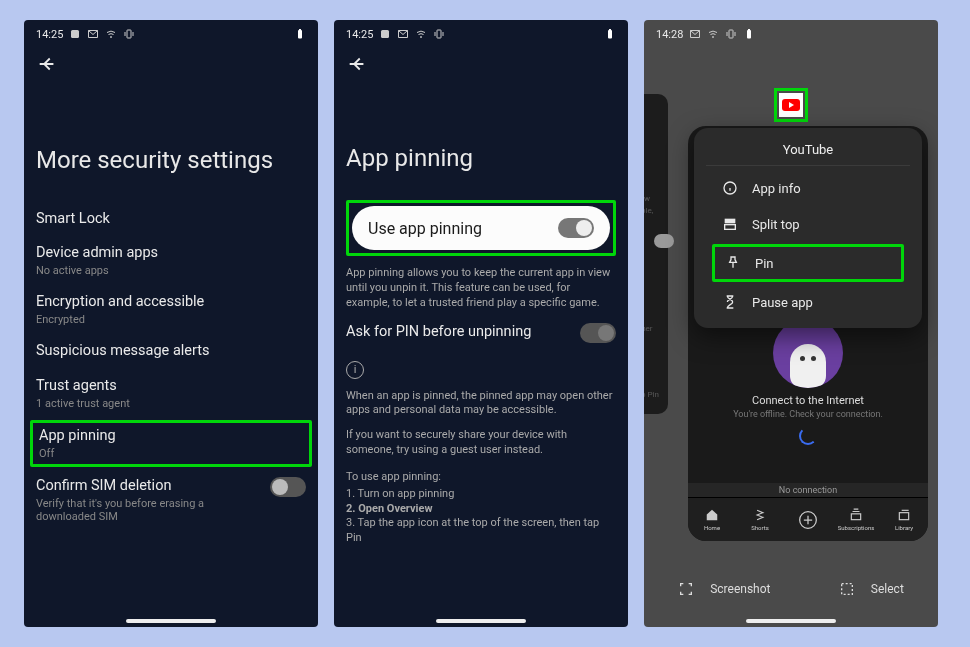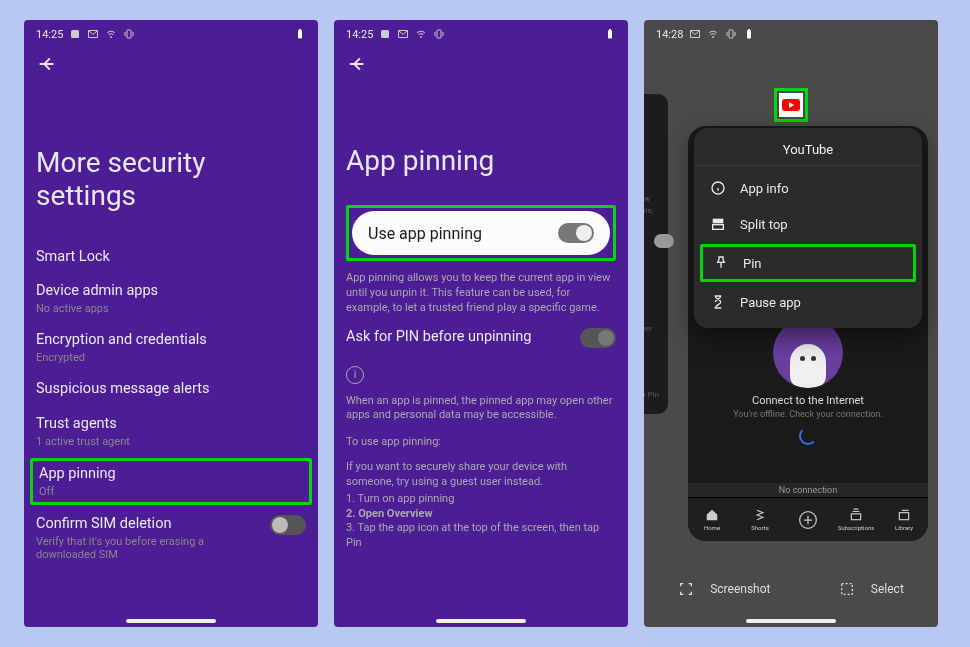--- a/index.html
+++ b/index.html
@@ -8,21 +8,21 @@
     background: #b8c8f0;
     font-family: Roboto, "Segoe UI", Arial, sans-serif;
     display: flex;
     gap: 16px;
     padding: 20px 24px;
     overflow: hidden;
   }
   .phone {
     width: 294px;
     height: 607px;
-    background: #4c1d95;
+    background: #0f172a;
     border-radius: 4px;
     color: #e8e8e8;
     position: relative;
     overflow: hidden;
     display: flex;
     flex-direction: column;
   }
   .phone.light-bg { background: #444; }
   .statusbar {
     height: 24px;
@@ -31,21 +31,21 @@
     justify-content: space-between;
     padding: 4px 12px 0 12px;
     font-size: 11px;
   }
   .statusbar .sb-left { display:flex; align-items:center; gap:6px; }
   .statusbar .sb-right { display:flex; align-items:center; gap:4px; }
   .sb-ico { width:12px; height:12px; display:inline-block; }
   .topbar { height: 40px; display:flex; align-items:center; padding: 0 12px; }
   .back-arrow { width: 22px; height: 22px; }
   .content { flex: 1; padding: 0 12px; overflow:hidden; }
-  .scr-title { font-size: 28px; font-weight: 400; margin-top: 62px; margin-bottom: 28px; }
+  .scr-title { font-size: 24px; font-weight: 400; margin-top: 62px; margin-bottom: 28px; }
   .scr-title.smaller { margin-top: 60px; margin-bottom: 28px; }
   .setting-row { padding: 8px 0; }
   .row-title { font-size: 14.5px; color: #eaeaea; line-height: 1.25; }
   .row-sub { font-size: 11px; color: #888; margin-top: 2px; }
   .highlight-green { border: 3px solid #00d60a; border-radius: 2px; }
   .highlight-green.inset { padding: 4px 6px; margin: 2px -6px; }
   .card-pill {
     background: #fcfcfc;
     color: #1b1b1b;
     border-radius: 26px;
@@ -93,21 +93,21 @@
   }
   .yt-inner { width:18px; height:12px; background:#ff0000; border-radius:3px; display:flex; align-items:center; justify-content:center; }
   .yt-tri { width:0; height:0; border-left:5px solid #fff; border-top:3px solid transparent; border-bottom:3px solid transparent; }
   .card-preview {
     position:absolute; top:82px; left:44px; right:10px; bottom:86px;
     background: #1a1a1a; border-radius: 18px; overflow:hidden;
     display:flex; flex-direction:column;
   }
   .menu-panel {
     position:absolute; top:84px; left:50px; right:16px;
-    background:#2b2b2b; border-radius: 14px; padding: 8px 0;
+    background:#2b2b2b; border-radius: 14px; padding: 8px 12px;
     box-shadow: 0 8px 24px rgba(0,0,0,0.5);
     z-index: 5;
   }
   .menu-title { text-align:center; font-size:13px; color:#eee; padding:6px 0 8px 0; }
   .menu-hr { height:1px; background:rgba(255,255,255,0.08); margin: 0 0 4px 0; }
   .menu-item {
     display:flex; align-items:center; gap:14px; padding: 10px 16px;
     font-size:13px; color:#e8e8e8;
   }
   .menu-item.boxed { border: 3px solid #00d60a; margin: 2px 6px; padding: 8px 10px; border-radius:2px; }
@@ -181,21 +181,21 @@
     <div class="scr-title">More security settings</div>
 
     <div class="setting-row">
       <div class="row-title">Smart Lock</div>
     </div>
     <div class="setting-row">
       <div class="row-title">Device admin apps</div>
       <div class="row-sub">No active apps</div>
     </div>
     <div class="setting-row">
-      <div class="row-title">Encryption and credentials</div>
+      <div class="row-title">Encryption and accessible</div>
       <div class="row-sub">Encrypted</div>
     </div>
     <div class="setting-row">
       <div class="row-title">Suspicious message alerts</div>
     </div>
     <div class="setting-row">
       <div class="row-title">Trust agents</div>
       <div class="row-sub">1 active trust agent</div>
     </div>
     <div class="setting-row highlight-green inset">
@@ -266,22 +266,22 @@
     <div class="row-with-switch">
       <div class="row-title">Ask for PIN before unpinning</div>
       <div class="switch on">
           <div class="knob"></div>
         </div>
     </div>
 
     <div class="info-circle">i</div>
 
     <div class="para">When an app is pinned, the pinned app may open other apps and personal data may be accessible.</div>
+    <div class="para">If you want to securely share your device with someone, try using a guest user instead.</div>
     <div class="para" style="margin-top:12px;">To use app pinning:</div>
-    <div class="para">If you want to securely share your device with someone, try using a guest user instead.</div>
     <div class="para" style="margin-top:2px;">1. Turn on app pinning</div>
     <div class="para" style="margin-top:0;font-weight:bold;">2. Open Overview</div>
     <div class="para" style="margin-top:0;">3. Tap the app icon at the top of the screen, then tap Pin</div>
   </div>
   <div class="nav-indicator"></div>
 </div>
 
 <div class="phone light-bg" style="background:#4a4a4a;">
   <div class="statusbar">
     <div class="sb-left">

